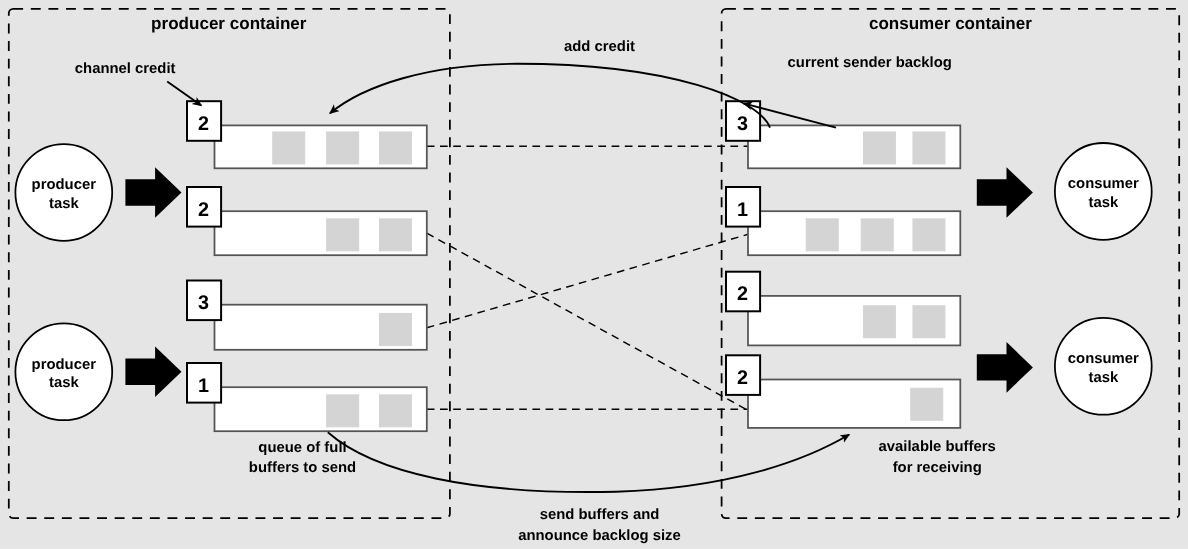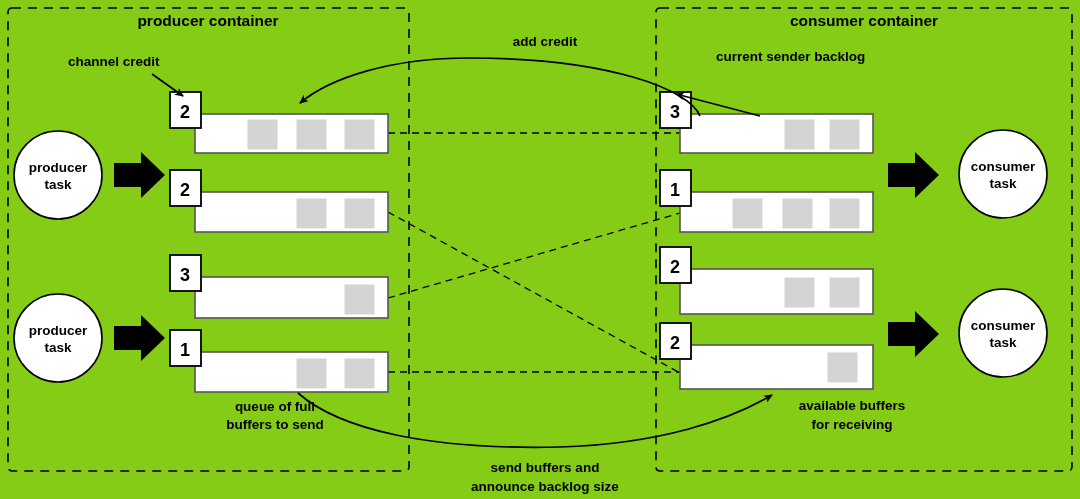--- a/index.html
+++ b/index.html
@@ -4,21 +4,21 @@
 <style>
   html, body {
     margin: 0;
     padding: 0;
     background: #ffffff;
   }
   #stage {
     position: relative;
     width: 1080px;
     height: 499px;
-    background: #84cc16;
+    background: #e5e5e5;
     font-family: "Liberation Sans", sans-serif;
     overflow: hidden;
   }
   #diagram-svg {
     position: absolute;
     left: 0;
     top: 0;
     width: 1080px;
     height: 499px;
   }

